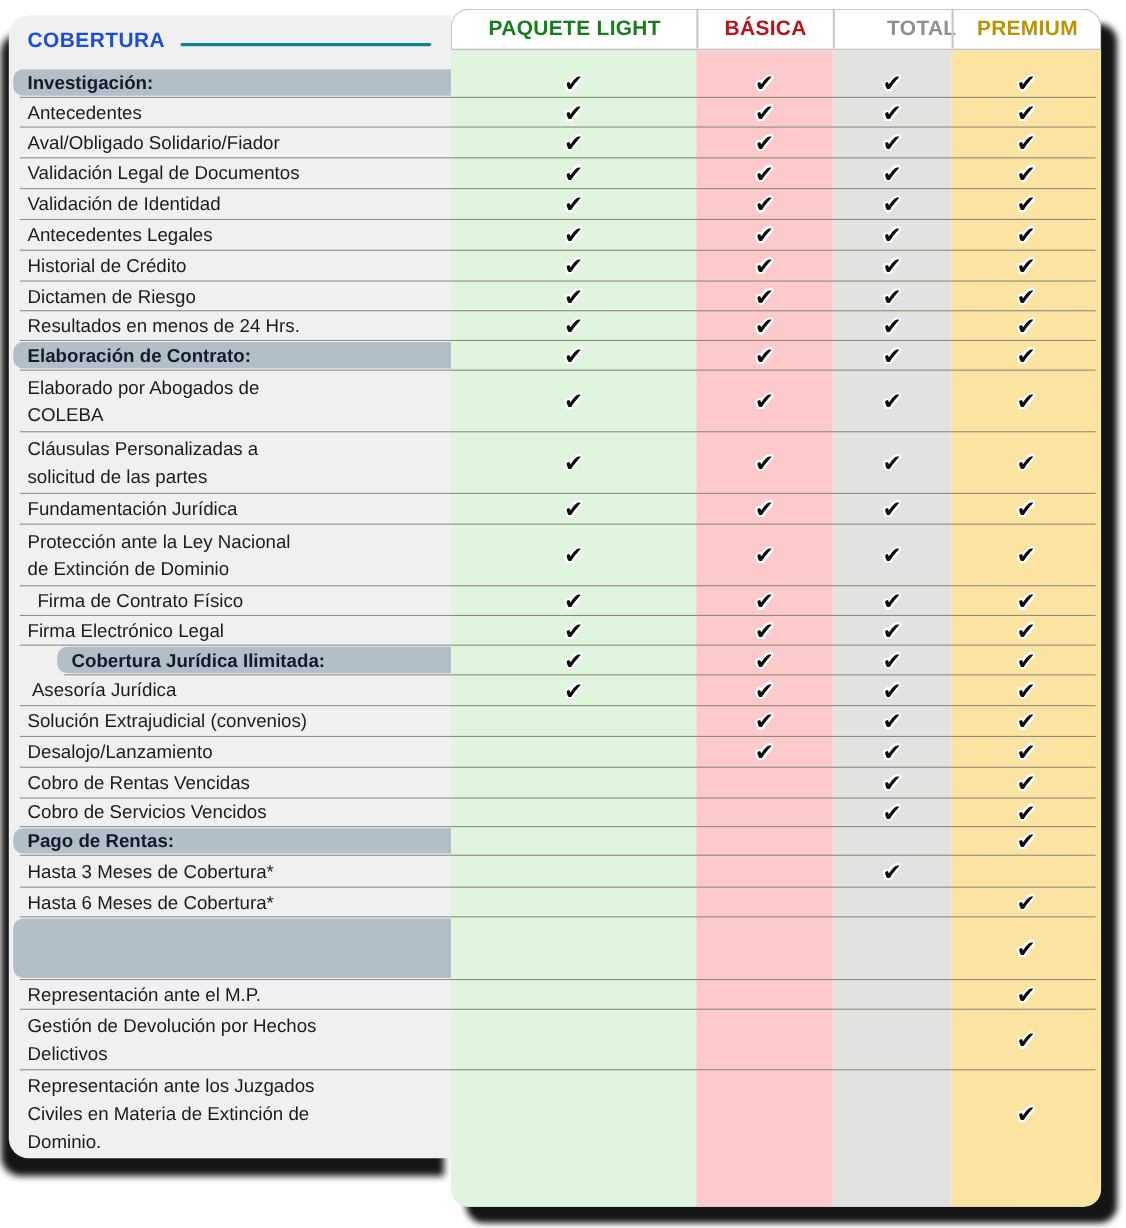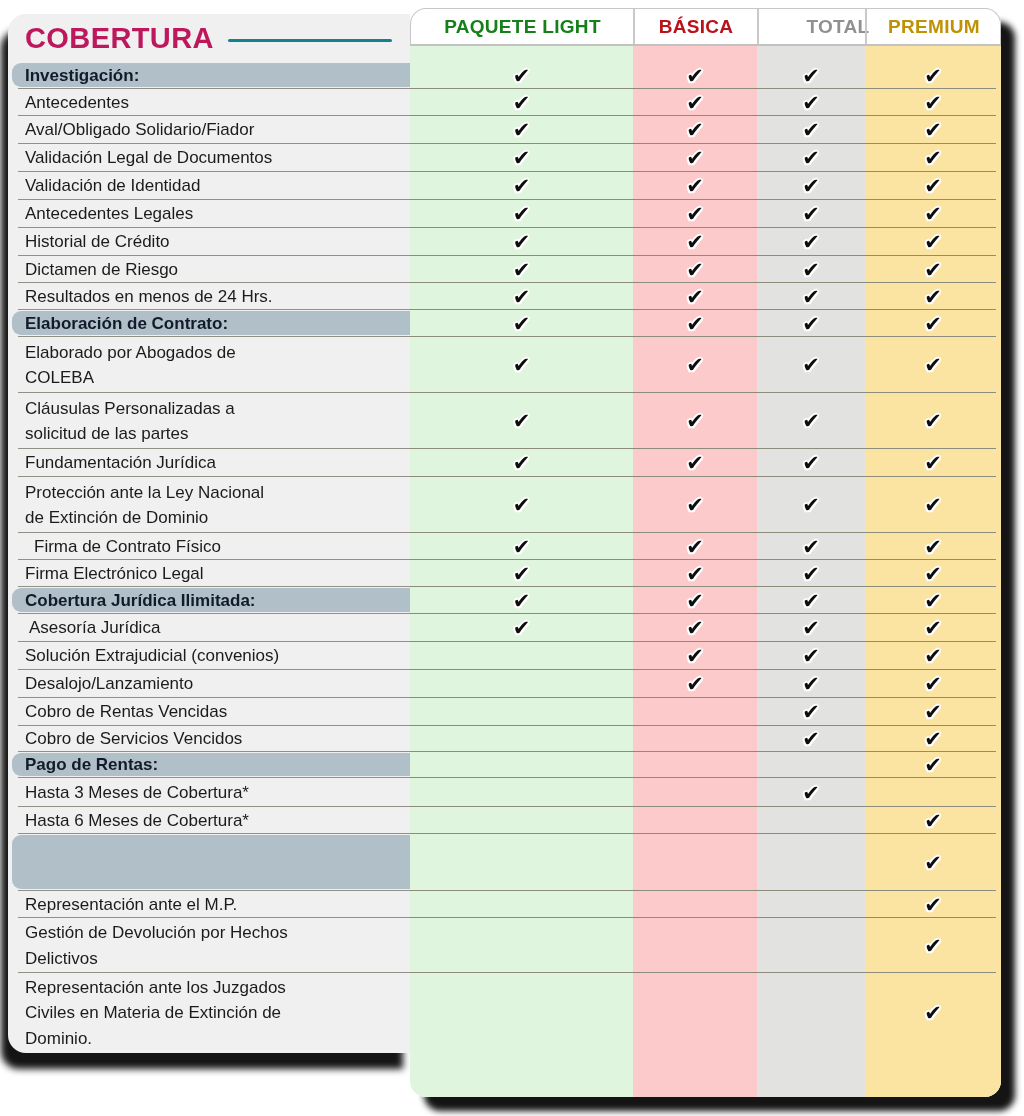--- a/index.html
+++ b/index.html
@@ -11,21 +11,21 @@
   .left-panel{
     position:absolute;left:8px;top:14px;width:402px;height:1039px;
     background:#f0f0f0;border-radius:18px 0 0 18px;
     box-shadow:-7px 16px 7px rgba(0,0,0,0.92);
   }
   .title-row{
     position:absolute;top:0;left:0;right:0;height:48px;
     display:flex;align-items:center;gap:14px;
     padding:0 18px 0 17px;box-sizing:border-box;
   }
-  .title{font-size:29px;font-weight:bold;color:#be185d;letter-spacing:0.4px;white-space:nowrap;}
+  .title{font-size:19px;font-weight:bold;color:#1d4ed8;letter-spacing:0.4px;white-space:nowrap;}
   .title-line{flex:1;height:3px;background:#12828e;border-radius:2px;margin-top:4px;}
   .rows-left{position:absolute;top:48px;left:0;right:0;}
   .row-left{
     position:relative;display:flex;align-items:center;
     padding-left:17px;padding-right:6px;box-sizing:border-box;
     font-size:17px;line-height:1.5;color:#1b1b1b;
   }
   .row-left::after{
     content:"";position:absolute;left:10px;right:0;bottom:0;height:1px;background:#909089;
   }
@@ -126,21 +126,21 @@
       <div class="row-left" style="height: 56px;">
         <span class="row-label">Protección ante la Ley Nacional
 de Extinción de Dominio</span>
       </div>
       <div class="row-left" style="height: 27px; padding-left: 26px;">
         <span class="row-label">Firma de Contrato Físico</span>
       </div>
       <div class="row-left" style="height: 27px;">
         <span class="row-label">Firma Electrónico Legal</span>
       </div>
-      <div class="row-left section-row" style="height: 27px;">
+      <div class="row-left section-row" style="height: 27px; margin-left: 40px;">
         <div class="section-bar"></div>
         <span class="row-label">Cobertura Jurídica Ilimitada:</span>
       </div>
       <div class="row-left" style="height: 28px; padding-left: 21px;">
         <span class="row-label">Asesoría Jurídica</span>
       </div>
       <div class="row-left" style="height: 28px;">
         <span class="row-label">Solución Extrajudicial (convenios)</span>
       </div>
       <div class="row-left" style="height: 28px;">

